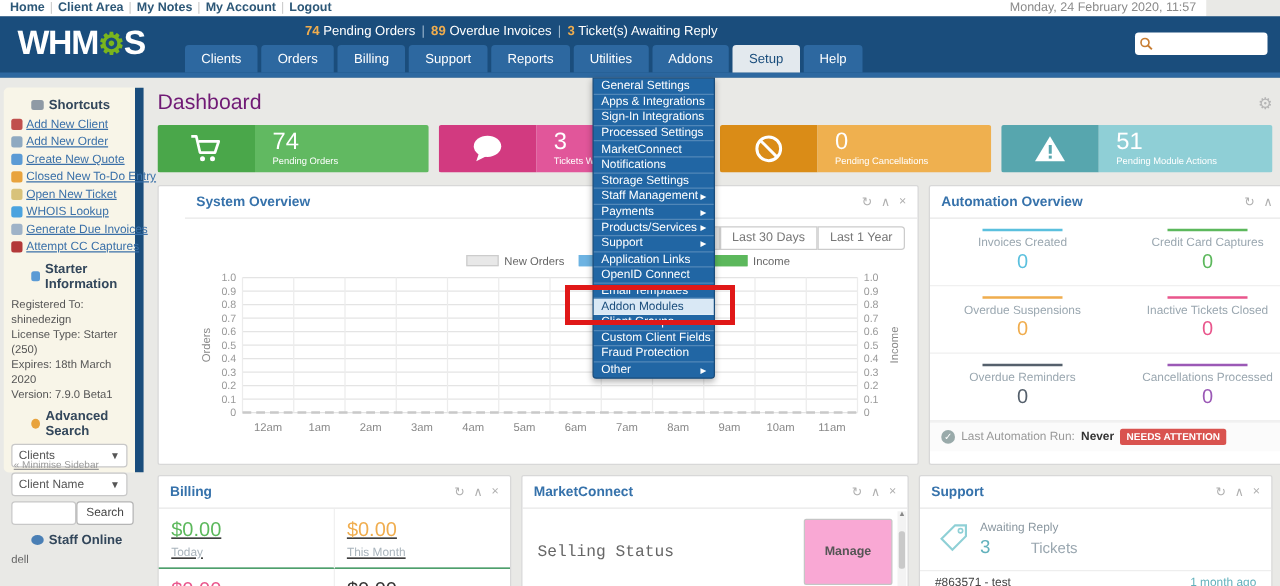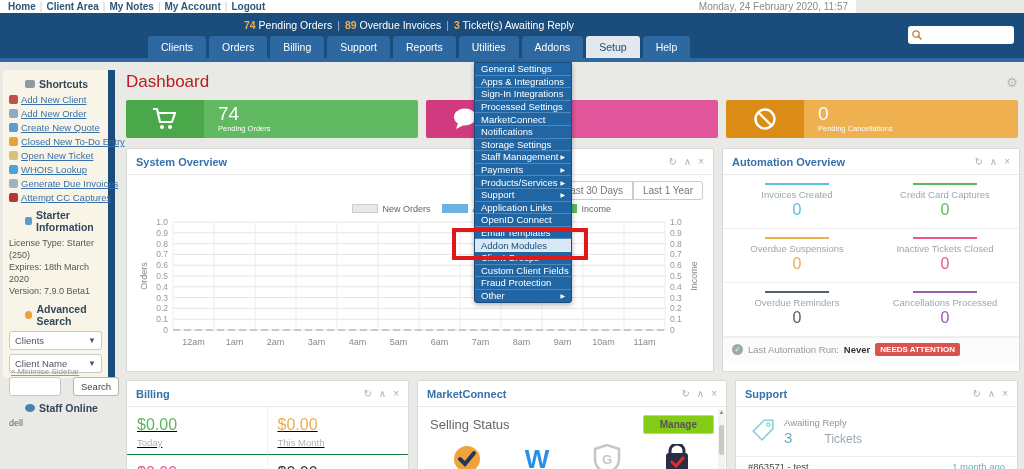--- a/index.html
+++ b/index.html
@@ -1,21 +1,21 @@
 <!DOCTYPE html>
 <html><head>
 <meta charset="utf-8">
 <style>
   * { margin:0; padding:0; box-sizing:border-box; }
   html,body { width:1024px; height:469px; overflow:hidden; background:#e9e9e6;
     font-family:"Liberation Sans", sans-serif; }
   body { position:relative; }
 
   
-  .utilbar { position:absolute; top:0; left:0; width:856px; height:13px; background:#fff;
+  .utilbar { position:absolute; top:0; left:0; width:965px; height:13px; background:#fff;
     font-size:10px; line-height:13px; color:#2c5777; padding:0 8px; }
   .utilbar a { color:#2c5777; font-weight:bold; text-decoration:none; cursor:pointer; }
   .utilbar .sep { color:#c9c9c9; margin:0 4px; }
   .utilbar .datetime { float:right; color:#8a8a8a; font-weight:normal; }
 
   
   .header { position:absolute; top:13px; left:0; width:1024px; height:49px;
     background:#1a4d7c; border-bottom:4px solid #2d68a0; }
   .logo { position:absolute; left:14px; top:6px; color:#fff; font-size:27px; font-weight:bold;
     letter-spacing:-1px; }
@@ -43,33 +43,33 @@
   .sb-ic { display:inline-block; width:10px; height:8px; border-radius:2px; }
   .shortcut { display:flex; align-items:center; gap:3px; margin:3px 0; }
   .shortcut .dot { width:9px; height:9px; border-radius:2px; flex:none; }
   .shortcut a { color:#3a70a8; text-decoration:underline; font-size:9.5px; cursor:pointer;
     white-space:nowrap; }
   .sysinfo { color:#555; font-size:9px; line-height:12px; }
   .sb-select { background:#fff; border:1px solid #c8c8c8; border-radius:3px; height:19px;
     line-height:17px; color:#555; font-size:9.5px; padding:0 5px; margin:4px 0; position:relative;
     cursor:pointer; }
   .sb-select .caret { position:absolute; right:5px; top:0; color:#555; font-size:8px; }
-  .sb-searchrow { display:flex; gap:12px; margin-top:2px; }
+  .sb-searchrow { display:flex; gap:0; margin-top:2px; }
   .sb-searchrow input { width:52px; height:19px; border:1px solid #c8c8c8; border-radius:3px;
     font-size:9.5px; padding:0 3px; }
   .sb-searchrow button { height:19px; background:#fff; border:1px solid #b5b5b5; border-radius:3px;
     font-size:9.5px; color:#444; padding:0 7px; cursor:pointer; }
   .staff-name { color:#666; font-size:9px; margin-top:2px; }
   .minimise { position:absolute; bottom:2px; left:8px; font-size:8px; color:#999;
     text-decoration:underline; cursor:pointer; }
 
   
   .main { position:absolute; left:126px; top:70px; width:892px; }
   .dash-row { display:flex; align-items:center; justify-content:space-between; height:24px; }
-  .dash-title { font-size:17px; color:#b91c1c; }
+  .dash-title { font-size:17px; color:#701a75; }
   .dash-gear { color:#b5b5b5; font-size:13px; cursor:pointer; }
 
   .stats { display:flex; gap:8px; margin-top:6px; }
   .stat { flex:1; height:38px; display:flex; border-radius:2px; overflow:hidden; cursor:pointer; }
   .stat .icn { width:78px; display:flex; align-items:center; justify-content:center; flex:none; }
   .stat .txt { flex:1; color:#fff; padding:4px 0 0 14px; }
   .stat .num { font-size:19px; line-height:20px; font-weight:normal; }
   .stat .lbl { font-size:7.5px; }
   .st-green .icn{background:#4aa74a;} .st-green .txt{background:#61b961;}
   .st-pink  .icn{background:#d23a80;} .st-pink  .txt{background:#e1569a;}
@@ -77,21 +77,21 @@
   .st-teal  .icn{background:#57a6ae;} .st-teal  .txt{background:#8fcfd6;}
 
   .panel { background:#fff; border:1px solid #d8d8d8; border-radius:2px; }
   .p-head { height:26px; display:flex; align-items:center; justify-content:space-between;
     padding:0 9px; border-bottom:1px solid #e8e8e8; }
   .p-title { font-size:11px; font-weight:bold; color:#3672ab; }
   .p-icons { color:#b0b0b0; font-size:10px; display:flex; gap:7px; }
   .p-icons span { cursor:pointer; }
 
   .row2 { display:flex; gap:8px; margin-top:10px; }
-  .sysov { flex:1; height:224px; }
+  .sysov { flex:1; height:224px;padding-left:21px; }
   .autov { width:298px; flex:none; height:224px; }
 
   .sysov-body { position:relative; padding:4px 10px; }
   .ranges { display:flex; justify-content:flex-end; gap:0; margin-top:2px; }
   .rbtn { font-size:10px; color:#777; background:#fff; border:1px solid #ccc; padding:3px 9px;
     cursor:pointer; }
   .rbtn.active { background:#e4e4e4; color:#444; font-weight:bold; }
   .rbtn:first-child { border-radius:3px 0 0 3px; }
   .rbtn:last-child { border-radius:0 3px 3px 0; }
   .legend { display:flex; justify-content:flex-end; gap:12px; font-size:9px; color:#666;
@@ -116,23 +116,23 @@
   .row3 .panel { flex:1; height:120px; }
 
   .bill-grid { display:grid; grid-template-columns:1fr 1fr; }
   .bill-cell { padding:9px 0 6px 10px; border-bottom:1px solid #15803d;text-decoration:underline; }
   .bill-cell:nth-child(odd) { border-right:1px solid #f0f0f0; }
   .bill-val { font-size:16px; }
   .bill-lab { font-size:9.5px; color:#a9b4bc; margin-top:3px; }
 
   .mc-body { position:relative; padding:8px 12px 0 12px; }
   .mc-top { display:flex; justify-content:space-between; align-items:center; }
-  .mc-heading { font-size:13px; color:#666; }
-  .mc-manage { background:#84cc16; border:1px solid #c5c5c5; border-radius:2px; font-size:10px;
-    font-weight:bold; color:#555; padding:3px 16px; cursor:pointer; }
+  .mc-heading { font-size:13px; color:#666;font-family:Liberation Mono, monospace; }
+  .mc-manage { background:#f9a8d4; border:1px solid #c5c5c5; border-radius:2px; font-size:10px;
+    font-weight:bold; color:#555; padding:20px 16px; cursor:pointer; }
   .mc-prods { display:flex; justify-content:space-between; margin-top:10px; padding:0 2px; }
   .mc-prod { text-align:center; width:70px; }
   .mc-scroll { position:absolute; right:1px; top:2px; width:7px; height:110px; background:#f3f3f3; }
   .mc-scroll .thumb { width:5px; height:30px; background:#c9c9c9; margin:10px auto 0 auto;
     border-radius:2px; }
   .mc-scroll .up { font-size:6px; color:#888; text-align:center; display:block; }
 
   .sup-stats { display:flex; padding:10px 6px 6px 14px; }
   .sup-stat { flex:1; display:flex; gap:8px; align-items:flex-start; }
   .sup-lab { font-size:9.5px; color:#8a97a0; }
@@ -162,20 +162,21 @@
 </style>
 </head>
 <body>
 
 <div class="utilbar">
   <a>Home</a><span class="sep">|</span><a>Client Area</a><span class="sep">|</span><a>My Notes</a><span class="sep">|</span><a>My Account</a><span class="sep">|</span><a>Logout</a>
   <span class="datetime">Monday, 24 February 2020, 11:57</span>
 </div>
 
 <div class="header">
+  <div class="logo"><span>WHM</span><span class="gear">⚙</span><span>S</span></div>
   <div class="alerts">
     <b>74</b> <span>Pending Orders</span><span class="asep">|</span><b>89</b> <span>Overdue Invoices</span><span class="asep">|</span><b>3</b> <span>Ticket(s) Awaiting Reply</span>
   </div>
   <div class="nav">
     <div class="tab">Clients</div>
     <div class="tab">Orders</div>
     <div class="tab">Billing</div>
     <div class="tab">Support</div>
     <div class="tab">Reports</div>
     <div class="tab">Utilities</div>
@@ -227,20 +228,21 @@
     </div>
   <div class="shortcut">
       <span class="dot" style="background:#b33939"></span>
       <a>Attempt CC Captures</a>
     </div>
 
   <div class="sb-head">
       <span class="sb-ic" style="background:#5b9bd5"></span>
       <span>Starter Information</span>
     </div>
+  <div class="sysinfo">Registered To: shinedezign</div>
   <div class="sysinfo">License Type: Starter (250)</div>
   <div class="sysinfo">Expires: 18th March 2020</div>
   <div class="sysinfo">Version: 7.9.0 Beta1</div>
 
   <div class="sb-head">
       <span class="sb-ic" style="background:#e8a33d;border-radius:50%"></span>
       <span>Advanced Search</span>
     </div>
   <div class="sb-select"><span>Clients</span><span class="caret">▼</span></div>
   <div class="sb-select"><span>Client Name</span><span class="caret">▼</span></div>
@@ -292,20 +294,33 @@
     <div class="stat st-orange">
       <div class="icn">
           <svg width="24" height="24" viewBox="0 0 24 24">
             <circle cx="12" cy="12" r="9.5" fill="none" stroke="#fff" stroke-width="2.4"></circle>
             <line x1="5.5" y1="5.5" x2="18.5" y2="18.5" stroke="#fff" stroke-width="2.4"></line>
           </svg>
         </div>
       <div class="txt">
           <div class="num">0</div>
           <div class="lbl">Pending Cancellations</div>
+        </div>
+    </div>
+    <div class="stat st-teal">
+      <div class="icn">
+          <svg width="26" height="24" viewBox="0 0 26 24">
+            <path d="M13 2 L25 22 H1 Z" fill="#fff"></path>
+            <rect x="12" y="9" width="2.4" height="7" fill="#57a6ae"></rect>
+            <rect x="12" y="17.5" width="2.4" height="2.4" fill="#57a6ae"></rect>
+          </svg>
+        </div>
+      <div class="txt">
+          <div class="num">51</div>
+          <div class="lbl">Pending Module Actions</div>
         </div>
     </div>
   </div>
 
   <div class="row2">
 
     <div class="panel sysov">
       <div class="p-head">
         <span class="p-title">System Overview</span>
         <span class="p-icons">

